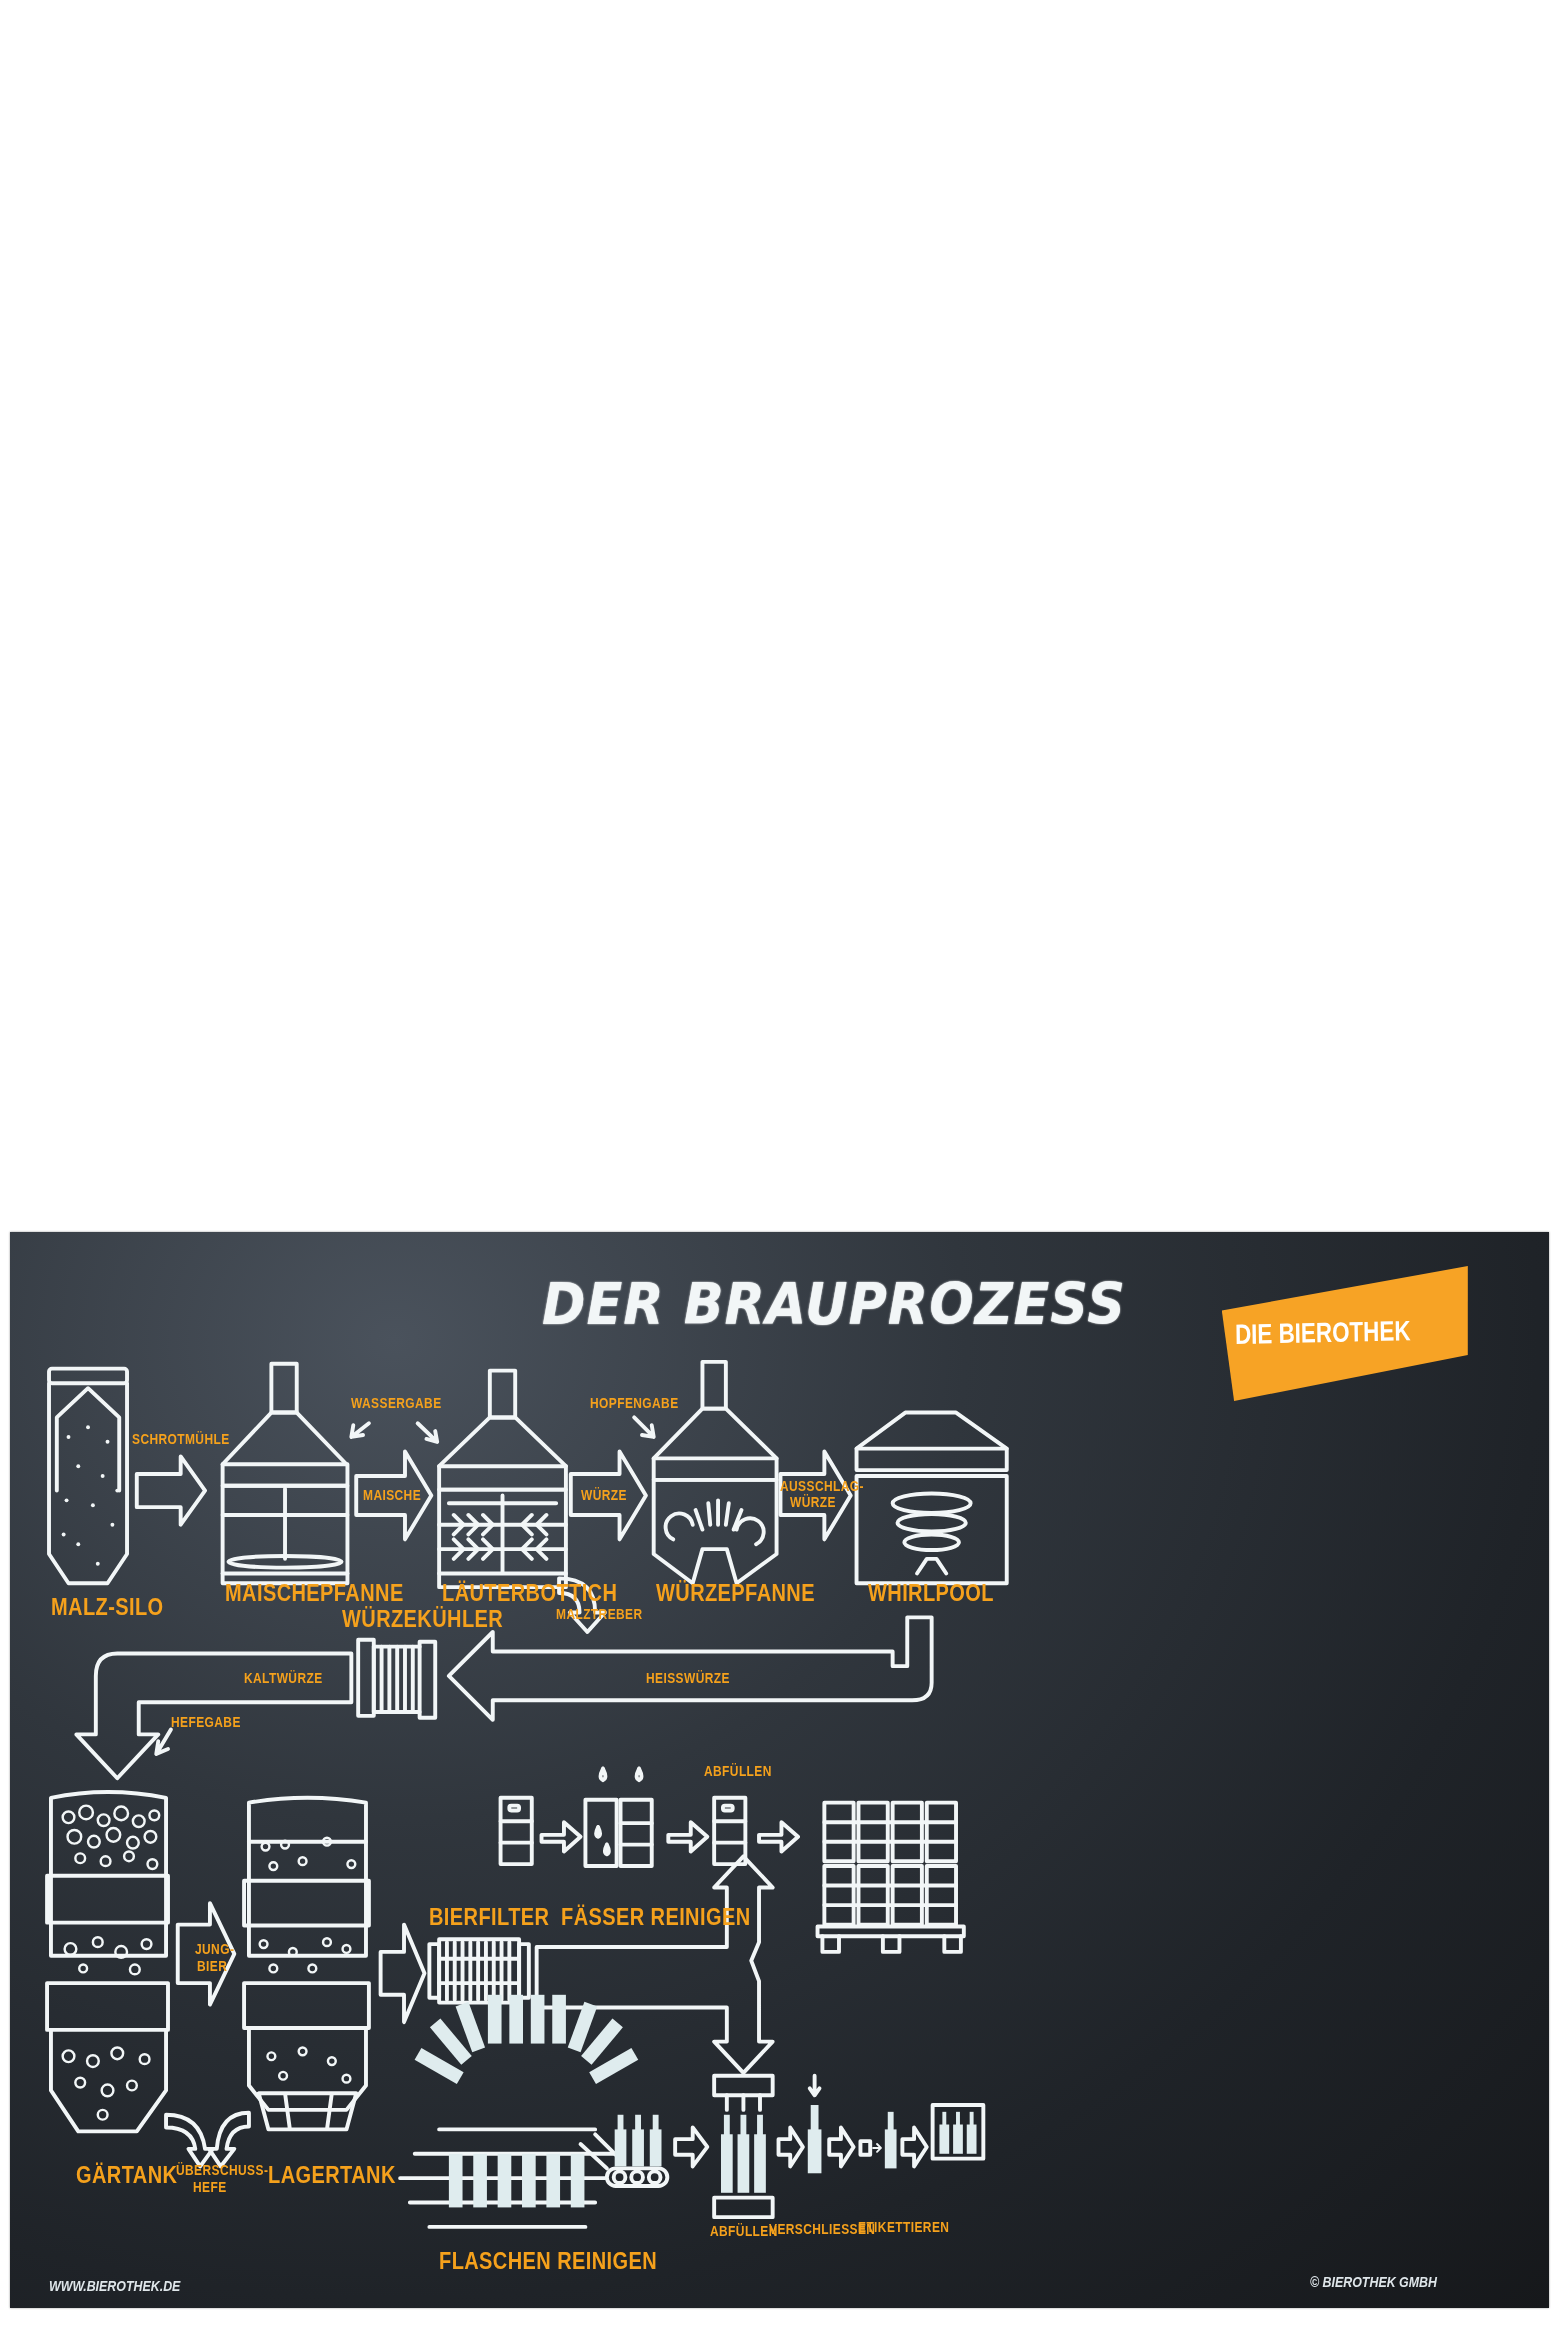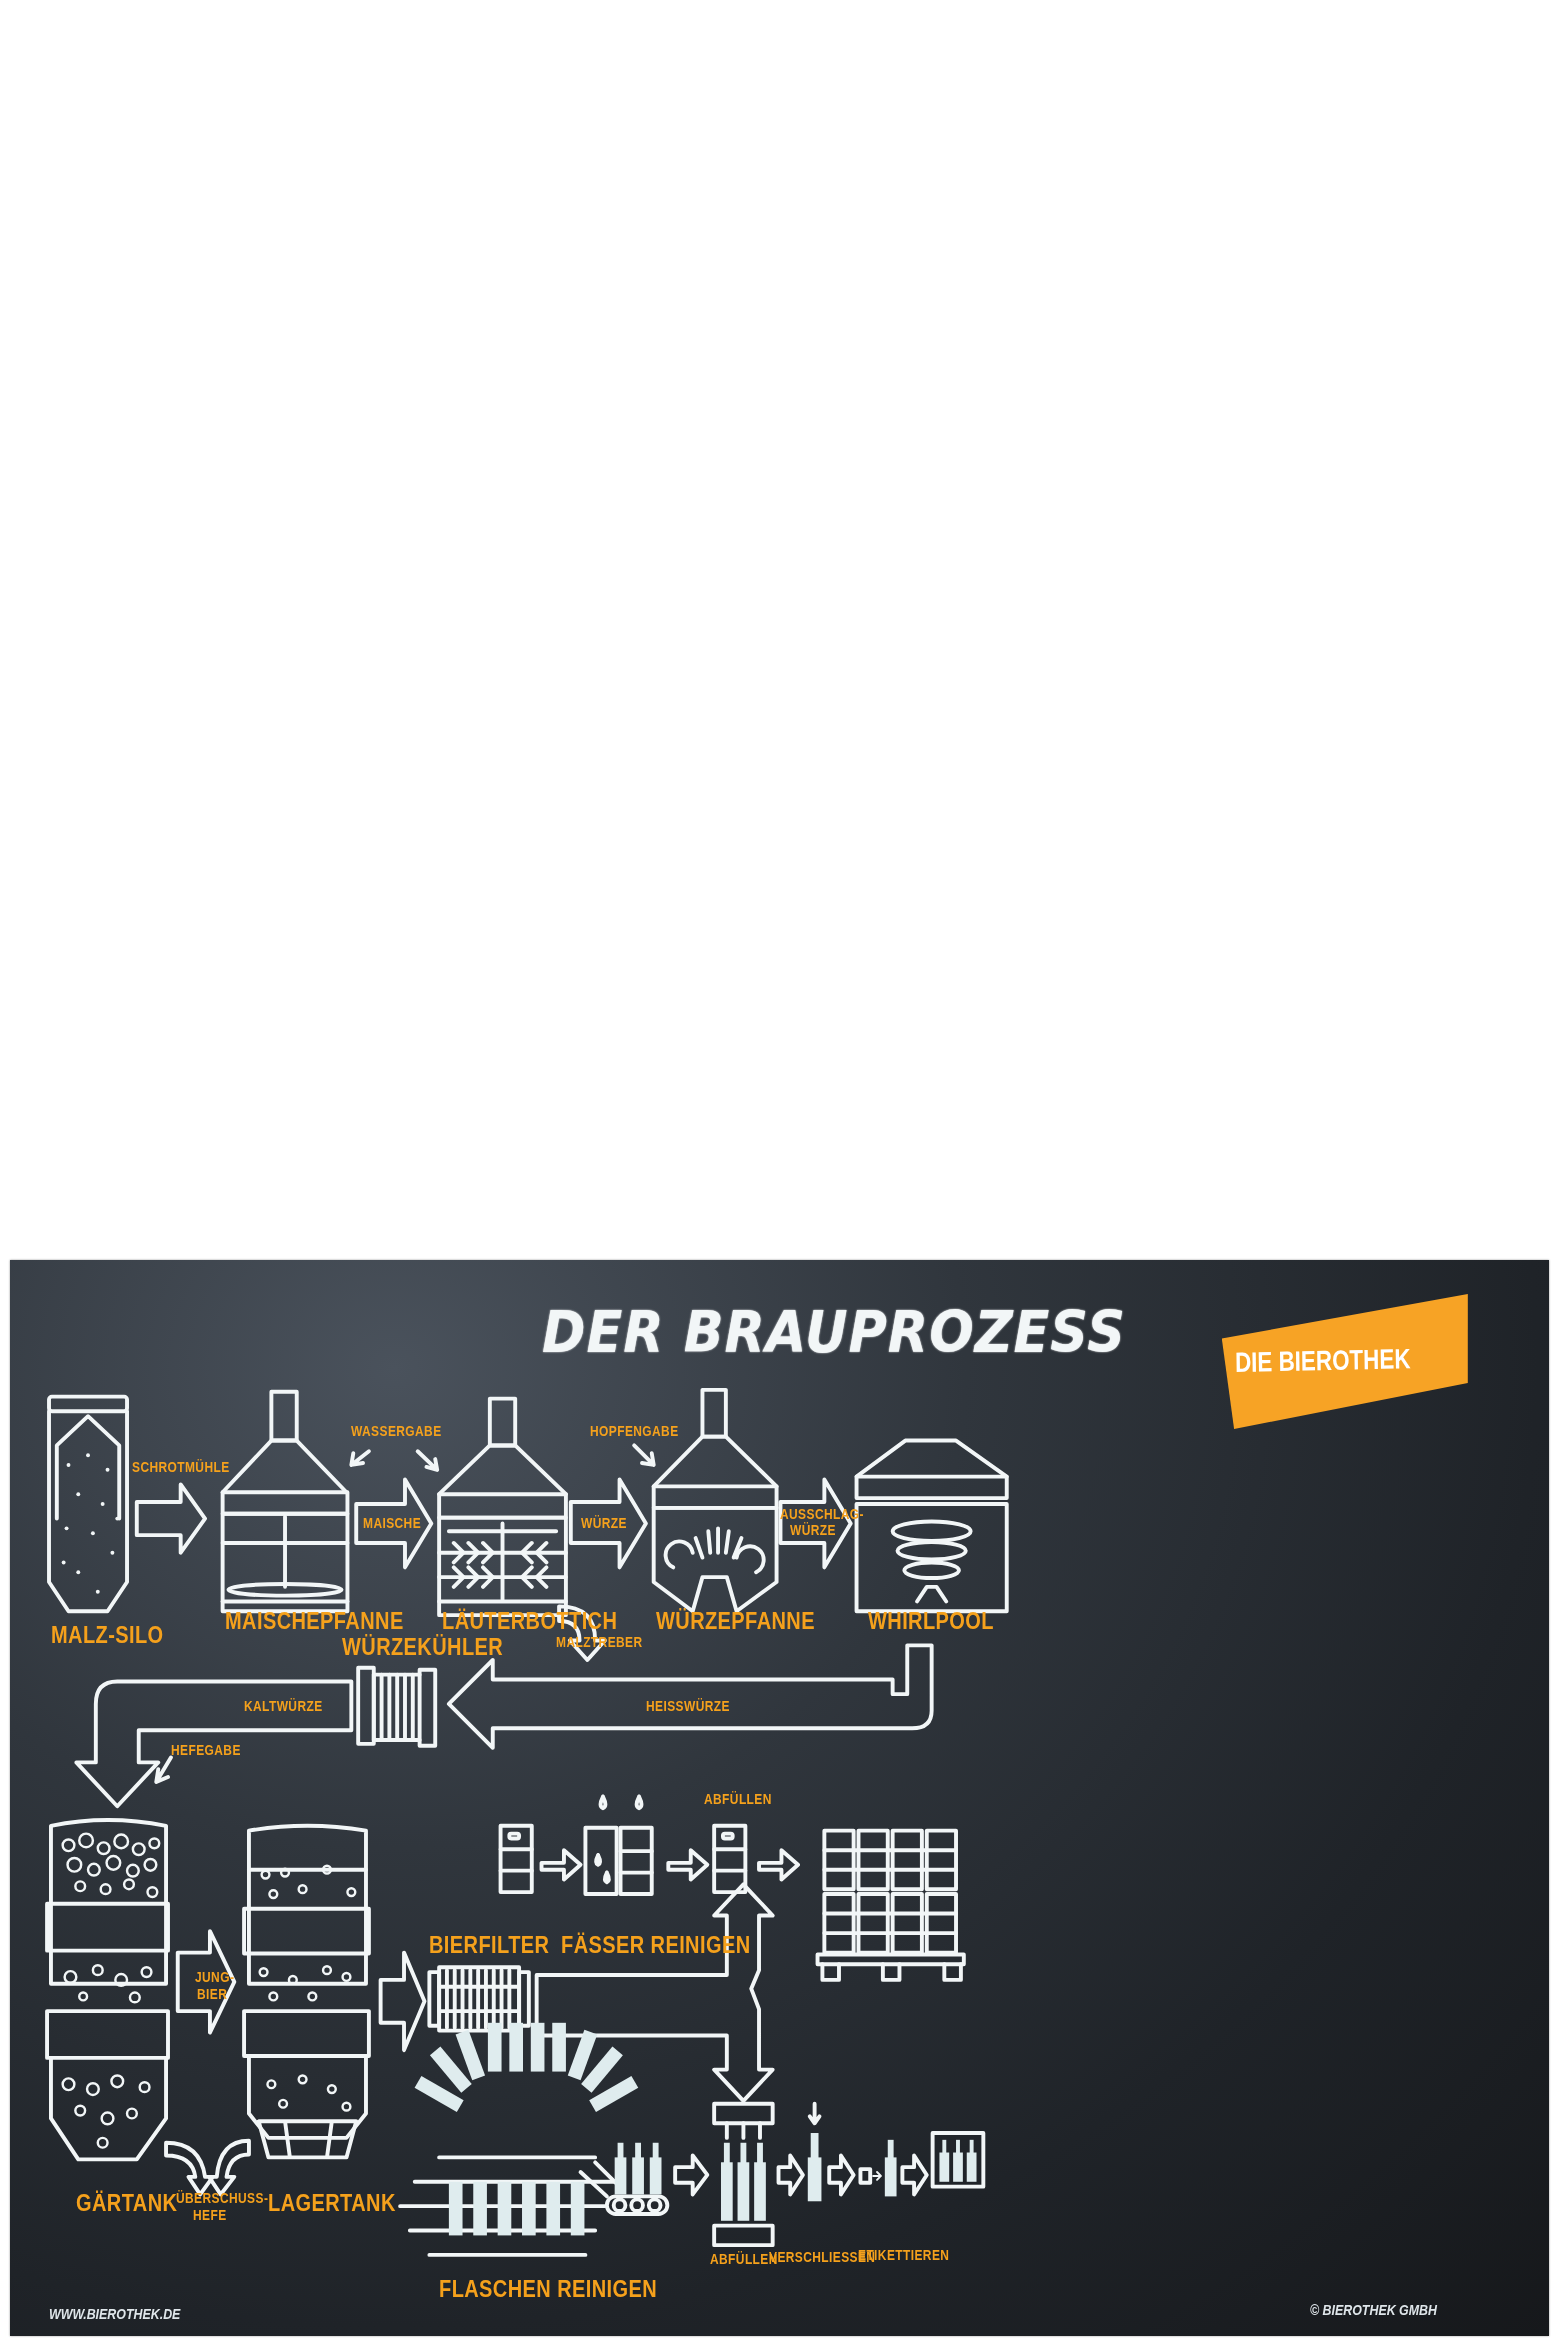--- a/index.html
+++ b/index.html
@@ -1,17 +1,17 @@
 <!DOCTYPE html>
 <html><head>
 <meta charset="utf-8">
 <style>
   html,body{margin:0;padding:0;}
   body{width:1560px;height:2341px;background:#ffffff;position:relative;overflow:hidden;font-family:"Liberation Sans",sans-serif;}
-  .board{position:absolute;left:9.8px;top:1260px;width:1539px;height:1076px;
+  .board{position:absolute;left:9.8px;top:1232px;width:1539px;height:1076px;
     background:radial-gradient(ellipse at 25% 10%, #4a525c 0%, #30363d 35%, #1f2328 70%, #16181b 100%);
     box-shadow:0 0 2px rgba(0,0,0,.4);overflow:hidden;}
   .board svg{position:absolute;left:0;top:0;}
   .lbl{position:absolute;color:#f5a11c;font-family:"Liberation Sans",sans-serif;font-weight:bold;
     white-space:nowrap;transform:scaleX(.82);transform-origin:left center;letter-spacing:0.5px;line-height:1;}
   .lg{font-size:24.4px;}
   .sm{font-size:14.6px;}
   .title{position:absolute;left:532px;top:39px;color:#f2f6f7;font-family:"DejaVu Sans",sans-serif;
     font-weight:bold;font-style:italic;font-size:57px;letter-spacing:1px;transform:scaleX(.92);
     transform-origin:left center;text-shadow:0 0 2px #ffffff;}

